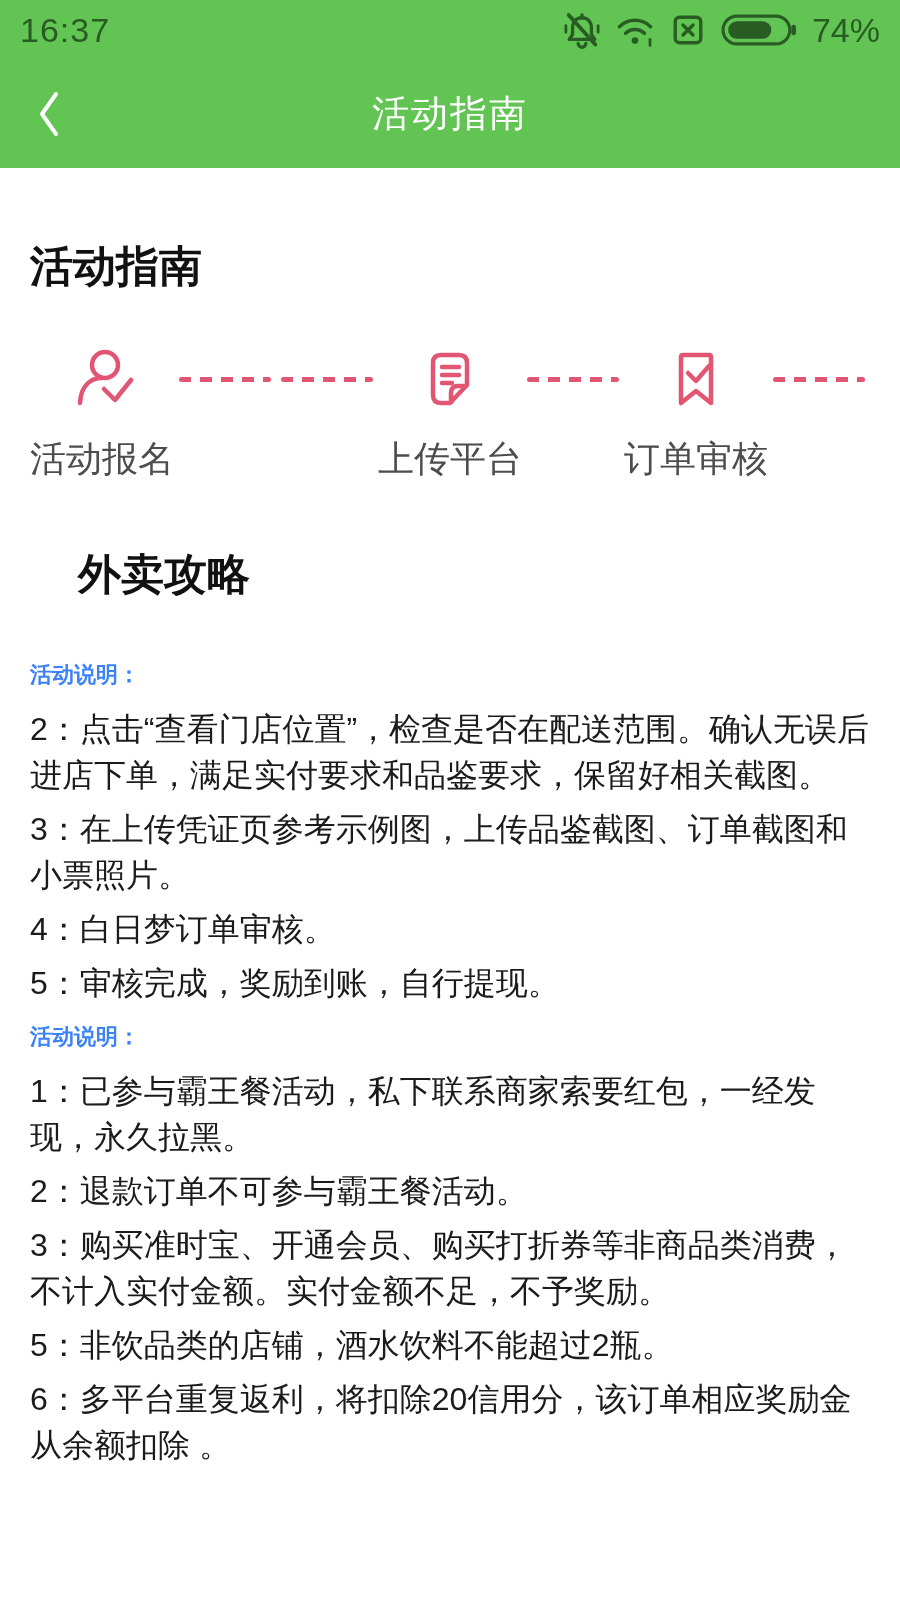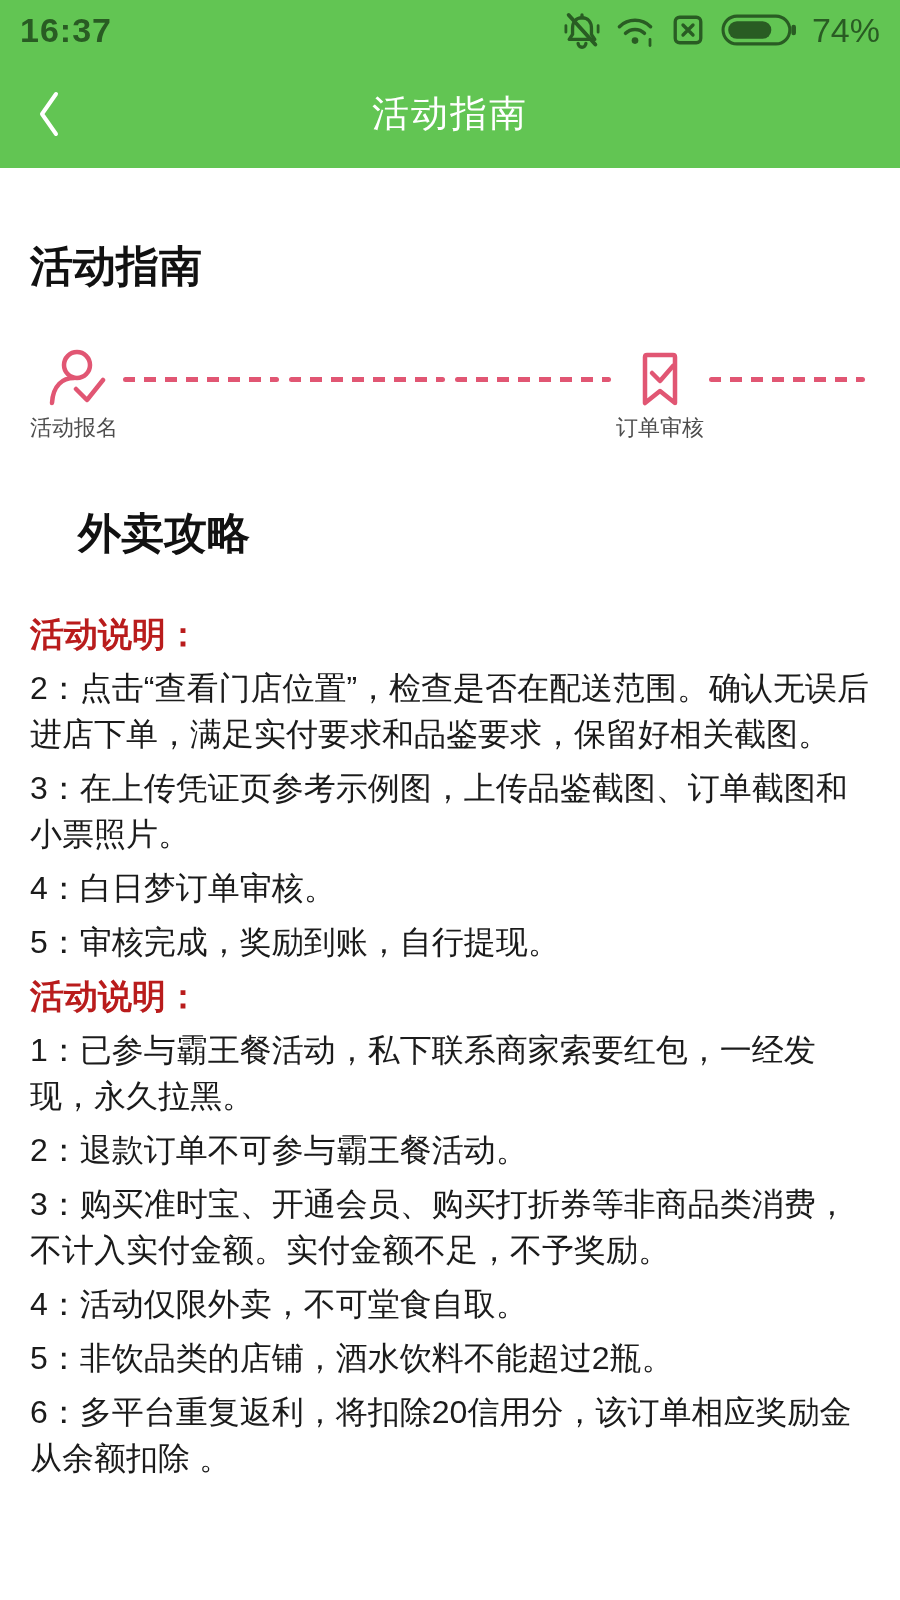--- a/index.html
+++ b/index.html
@@ -13,21 +13,21 @@
   html,body{margin:0;padding:0;}
   body{
     width:900px;height:1600px;overflow:hidden;background:#fff;
     font-family:"Liberation Sans","DejaVu Sans",sans-serif;
   }
   
   .status-bar{
     height:60px;background:var(--green);
     display:flex;align-items:center;padding:0 20px;color:var(--sb-ink);
   }
-  .status-time{font-size:34px;font-weight:700;letter-spacing:1px;text-align:center;}
+  .status-time{font-size:34px;font-weight:400;letter-spacing:1px;text-align:center;}
   .status-right{margin-left:auto;display:flex;align-items:center;gap:13px;}
   .status-right svg{display:block;}
   .status-percent{font-size:34px;margin-left:2px;}
   
   .app-bar{
     height:108px;background:var(--green);position:relative;
     display:flex;align-items:center;justify-content:center;
   }
   .back-btn{
     position:absolute;left:34px;top:0;height:108px;width:70px;
@@ -38,29 +38,29 @@
   .page{padding:0 30px;}
   .section-title{
     font-size:43px;font-weight:700;color:#111;line-height:1.15;margin:0;
   }
   .title-1{margin-top:74px;}
   .title-2{margin-top:66px;margin-left:48px;}
   
   .steps{display:flex;align-items:flex-start;margin-top:56px;}
   .step{display:flex;flex-direction:column;align-items:center;flex:0 0 auto;}
   .step-icon{width:64px;height:64px;}
-  .step-label{margin-top:2px;font-size:22px;color:var(--label-gray);white-space:nowrap;}
+  .step-label{margin-top:24px;font-size:36px;color:var(--label-gray);white-space:nowrap;}
   .connector{
     flex:1 1 auto;height:5px;margin:30px 5px 0;border-radius:3px;
     background:repeating-linear-gradient(90deg,var(--pink) 0 12px,transparent 12px 21px);
   }
   
   .rules{margin-top:52px;font-size:32px;color:var(--ink);line-height:46px;}
   .rules p{margin:8px 0 0;}
-  .rule-heading{font-size:34px;font-weight:700;color:#b91c1c;}
+  .rule-heading{font-size:22px;font-weight:700;color:#3b82f6;}
   svg.pink{stroke:var(--pink);fill:none;stroke-linecap:round;stroke-linejoin:round;}
   svg.sbi{stroke:var(--sb-ink);fill:none;stroke-linecap:round;stroke-linejoin:round;}
 </style>
 </head>
 <body>
 
 <div class="status-bar">
   <span class="status-time">16:37</span>
   <span class="status-right">
     <svg class="sbi" width="40" height="40" viewBox="0 0 36 36" stroke-width="3">
@@ -111,20 +111,28 @@
         <path d="M34 42 L45 53 L61 33"></path>
       </svg>
       <div class="step-label">活动报名</div>
     </div>
 
     <div class="connector"></div>
 
 
     <div class="connector"></div>
 
+    <div class="step">
+      <svg class="pink step-icon" viewBox="0 0 64 64" stroke-width="4.5">
+        <path d="M23 8 h18 q8 0 8 8 v22 l-17 18 h-9 q-8 0-8-8 V16 q0-8 8-8 z"></path>
+        <path d="M24 20 h17 M24 28 h17 M24 36 h10"></path>
+        <path d="M48 39 h-8 q-7 0-7 7 v9"></path>
+      </svg>
+      <div class="step-label">上传平台</div>
+    </div>
 
     <div class="connector"></div>
 
     <div class="step">
       <svg class="pink step-icon" viewBox="0 0 64 64" stroke-width="4.5">
         <path d="M19 8 h26 q2 0 2 2 v46 l-15-12 -15 12 V10 q0-2 2-2 z"></path>
         <path d="M24 26 l8 8 13-15"></path>
       </svg>
       <div class="step-label">订单审核</div>
     </div>
@@ -140,18 +148,17 @@
     <p class="rule-heading" style="margin-top:0;">活动说明：</p>
     <p>2：点击“查看门店位置”，检查是否在配送范围。确认无误后进店下单，满足实付要求和品鉴要求，保留好相关截图。</p>
     <p>3：在上传凭证页参考示例图，上传品鉴截图、订单截图和小票照片。</p>
     <p>4：白日梦订单审核。</p>
     <p>5：审核完成，奖励到账，自行提现。</p>
 
     <p class="rule-heading">活动说明：</p>
     <p>1：已参与霸王餐活动，私下联系商家索要红包，一经发现，永久拉黑。</p>
     <p>2：退款订单不可参与霸王餐活动。</p>
     <p>3：购买准时宝、开通会员、购买打折券等非商品类消费，不计入实付金额。实付金额不足，不予奖励。</p>
-    <p>4：活动仅限外卖，不可堂食自取。</p>
     <p>5：非饮品类的店铺，酒水饮料不能超过2瓶。</p>
     <p>6：多平台重复返利，将扣除20信用分，该订单相应奖励金从余额扣除 。</p>
   </div>
 
 </div>
 
 </body></html>

